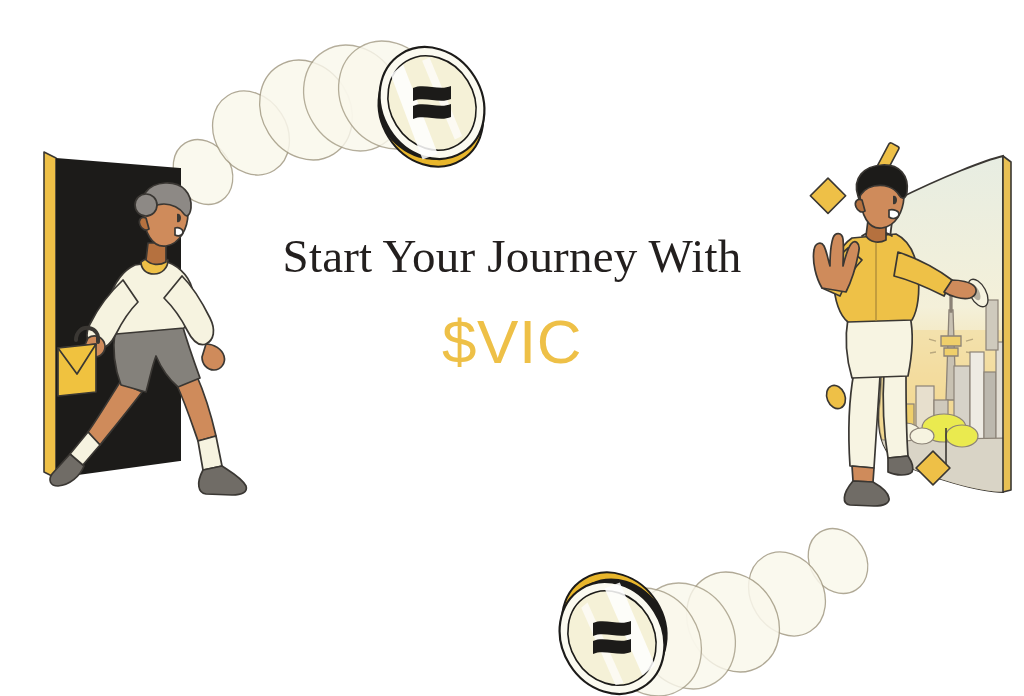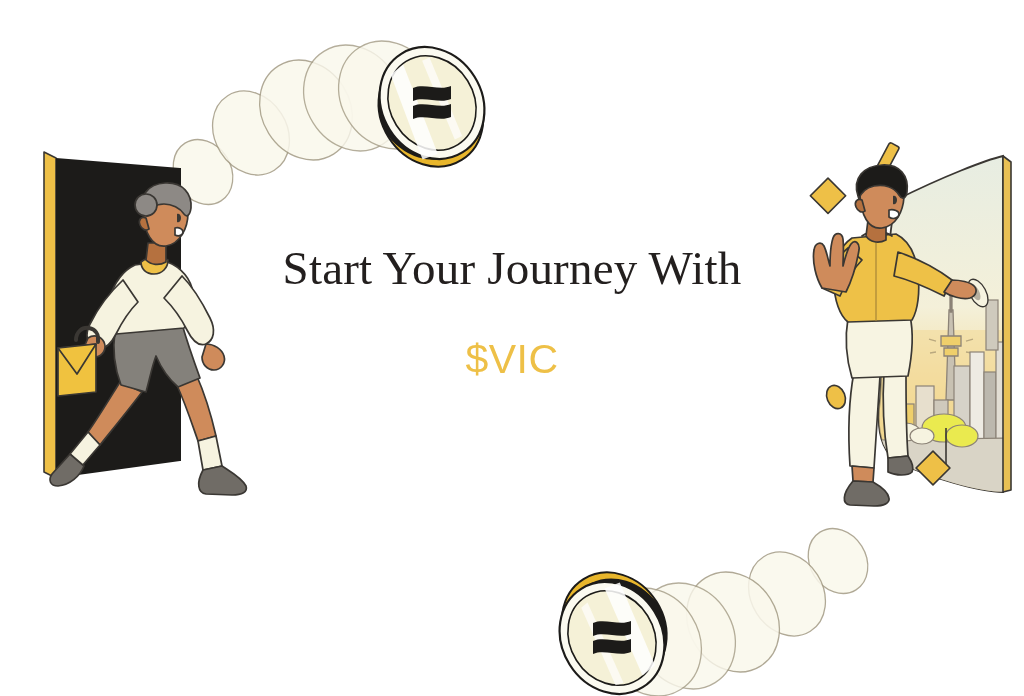--- a/index.html
+++ b/index.html
@@ -34,31 +34,31 @@
     text-align: center;
     pointer-events: none;
   }
   #headline {
     font-family: "Liberation Serif", "DejaVu Serif", serif;
     font-size: 47px;
     line-height: 1.04;
     font-weight: 500;
     letter-spacing: 0.2px;
     color: #231f1e;
-    margin: 12px;
+    margin: 0;
     white-space: nowrap;
   }
   #ticker {
     font-family: "Liberation Sans", sans-serif;
-    font-size: 41px;
+    font-size: 62px;
     line-height: 1.0;
     font-weight: 400;
     letter-spacing: 0.5px;
     color: #eec047;
-    margin: 16px;
+    margin: 0;
     padding-top: 30px;
   }
 </style>
 </head>
 <body>
 
 <div id="stage">
 
   <svg class="layer" viewBox="0 0 1024 696" xmlns="http://www.w3.org/2000/svg">
     <g>

